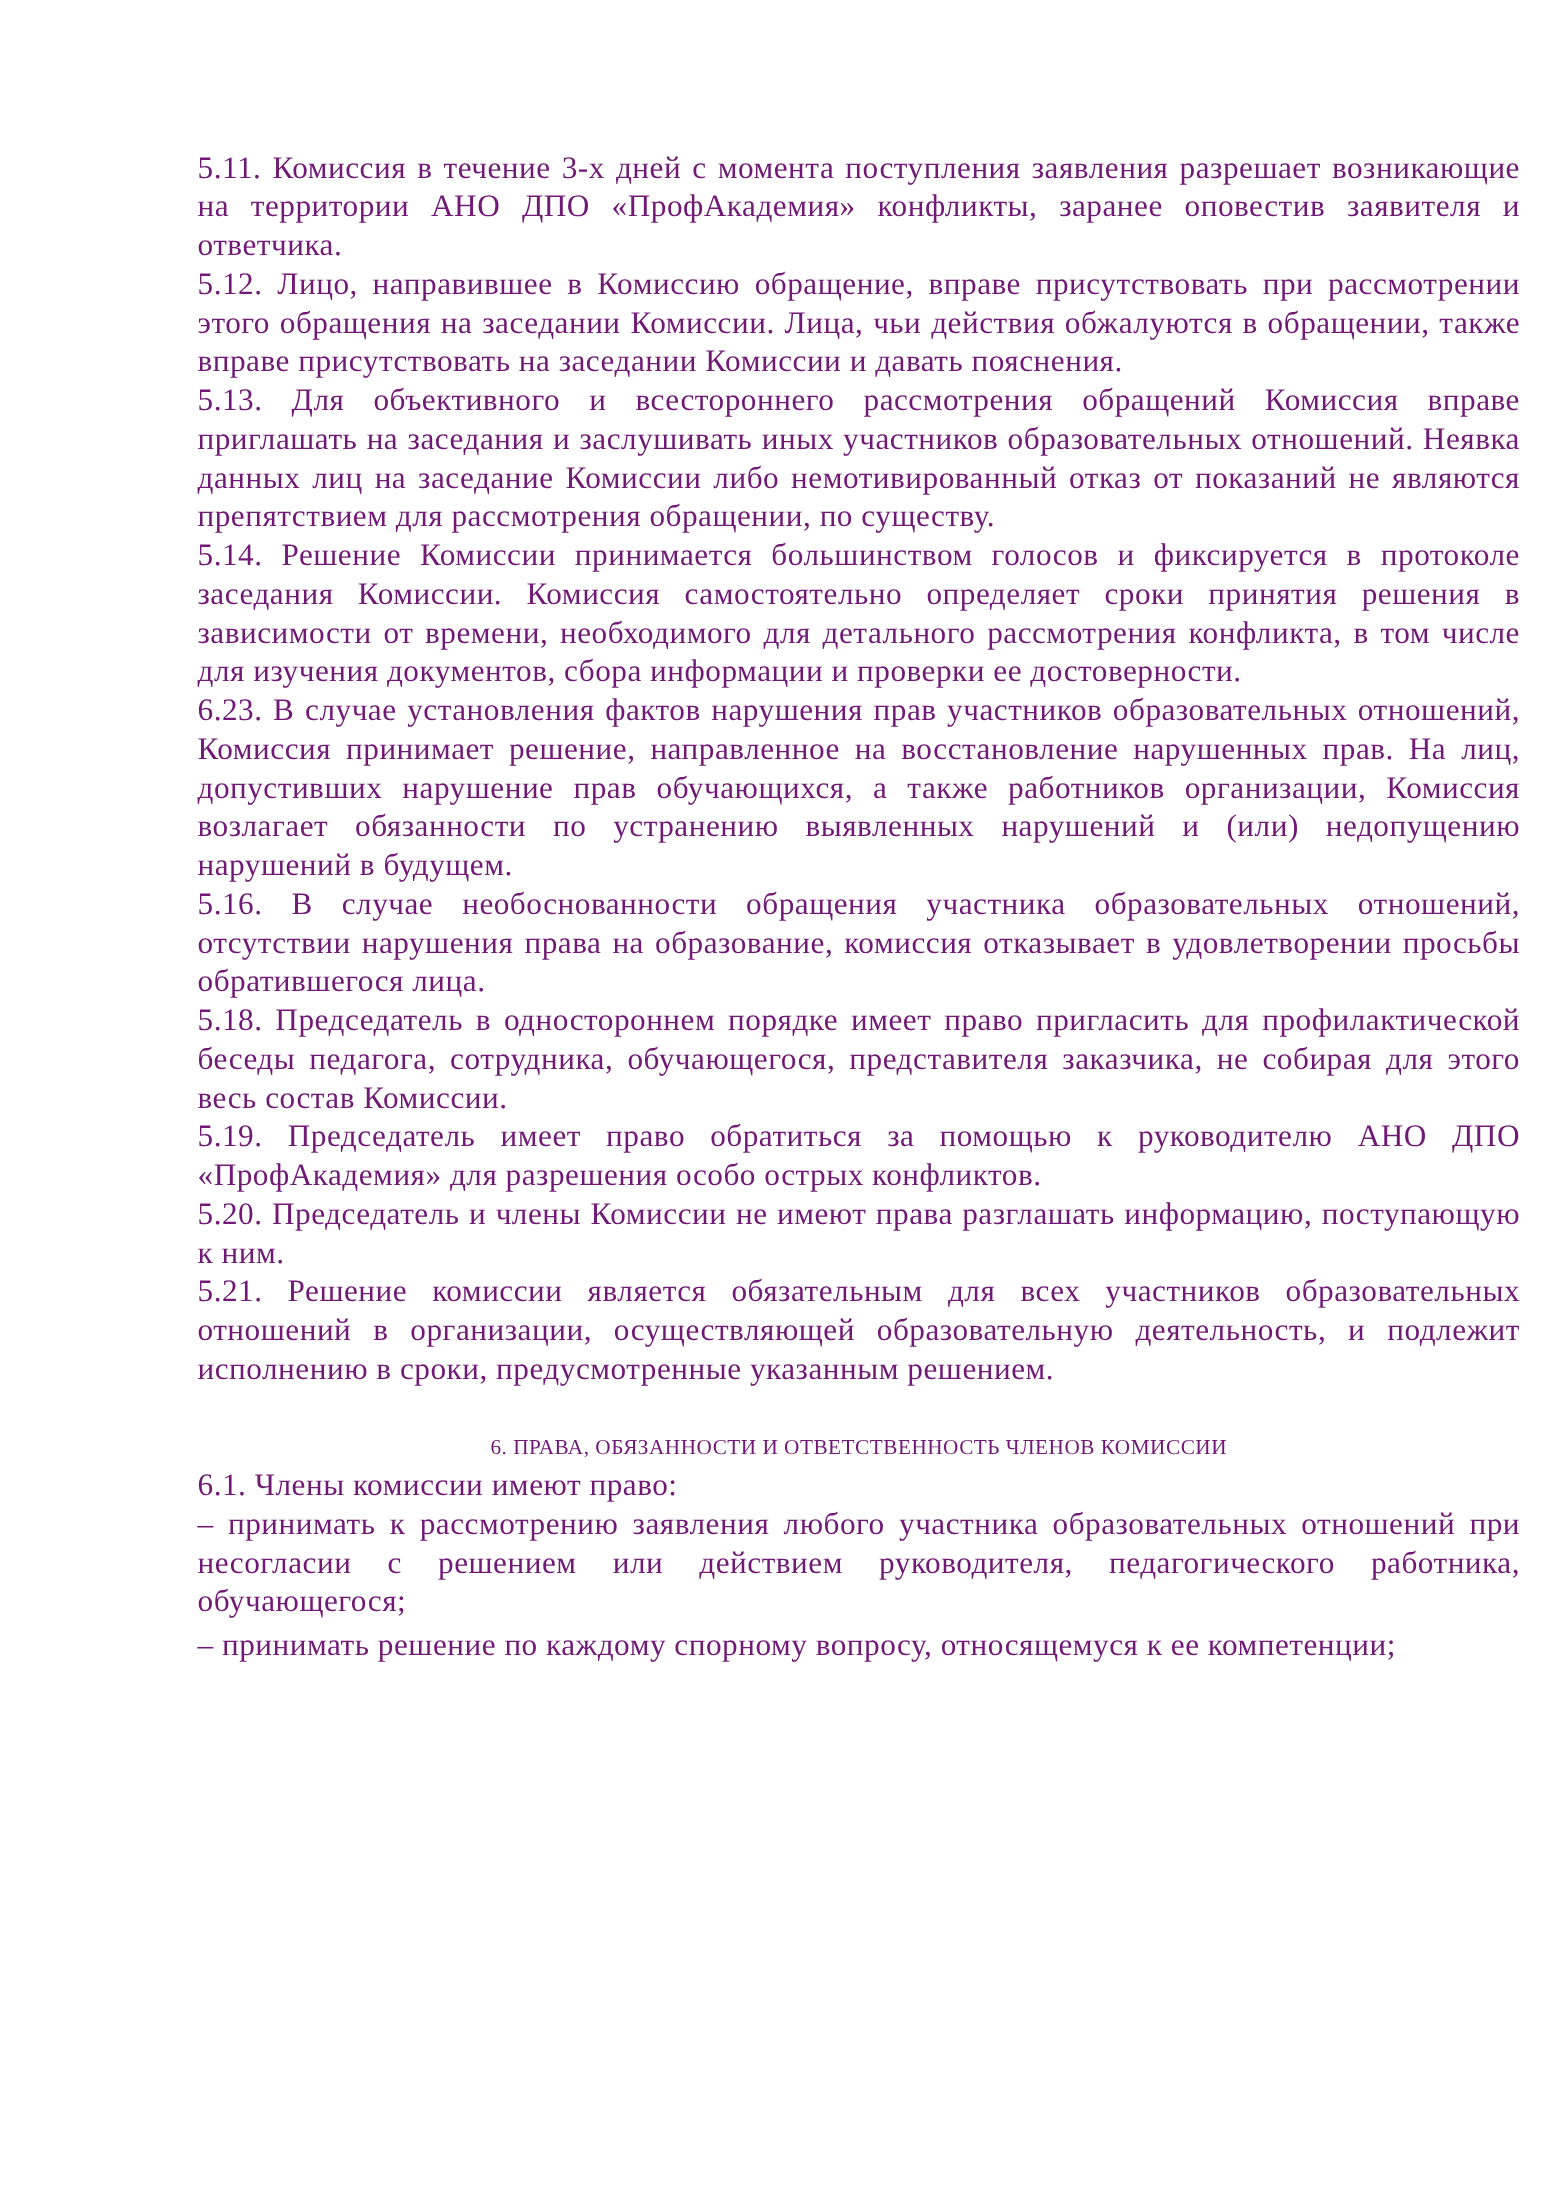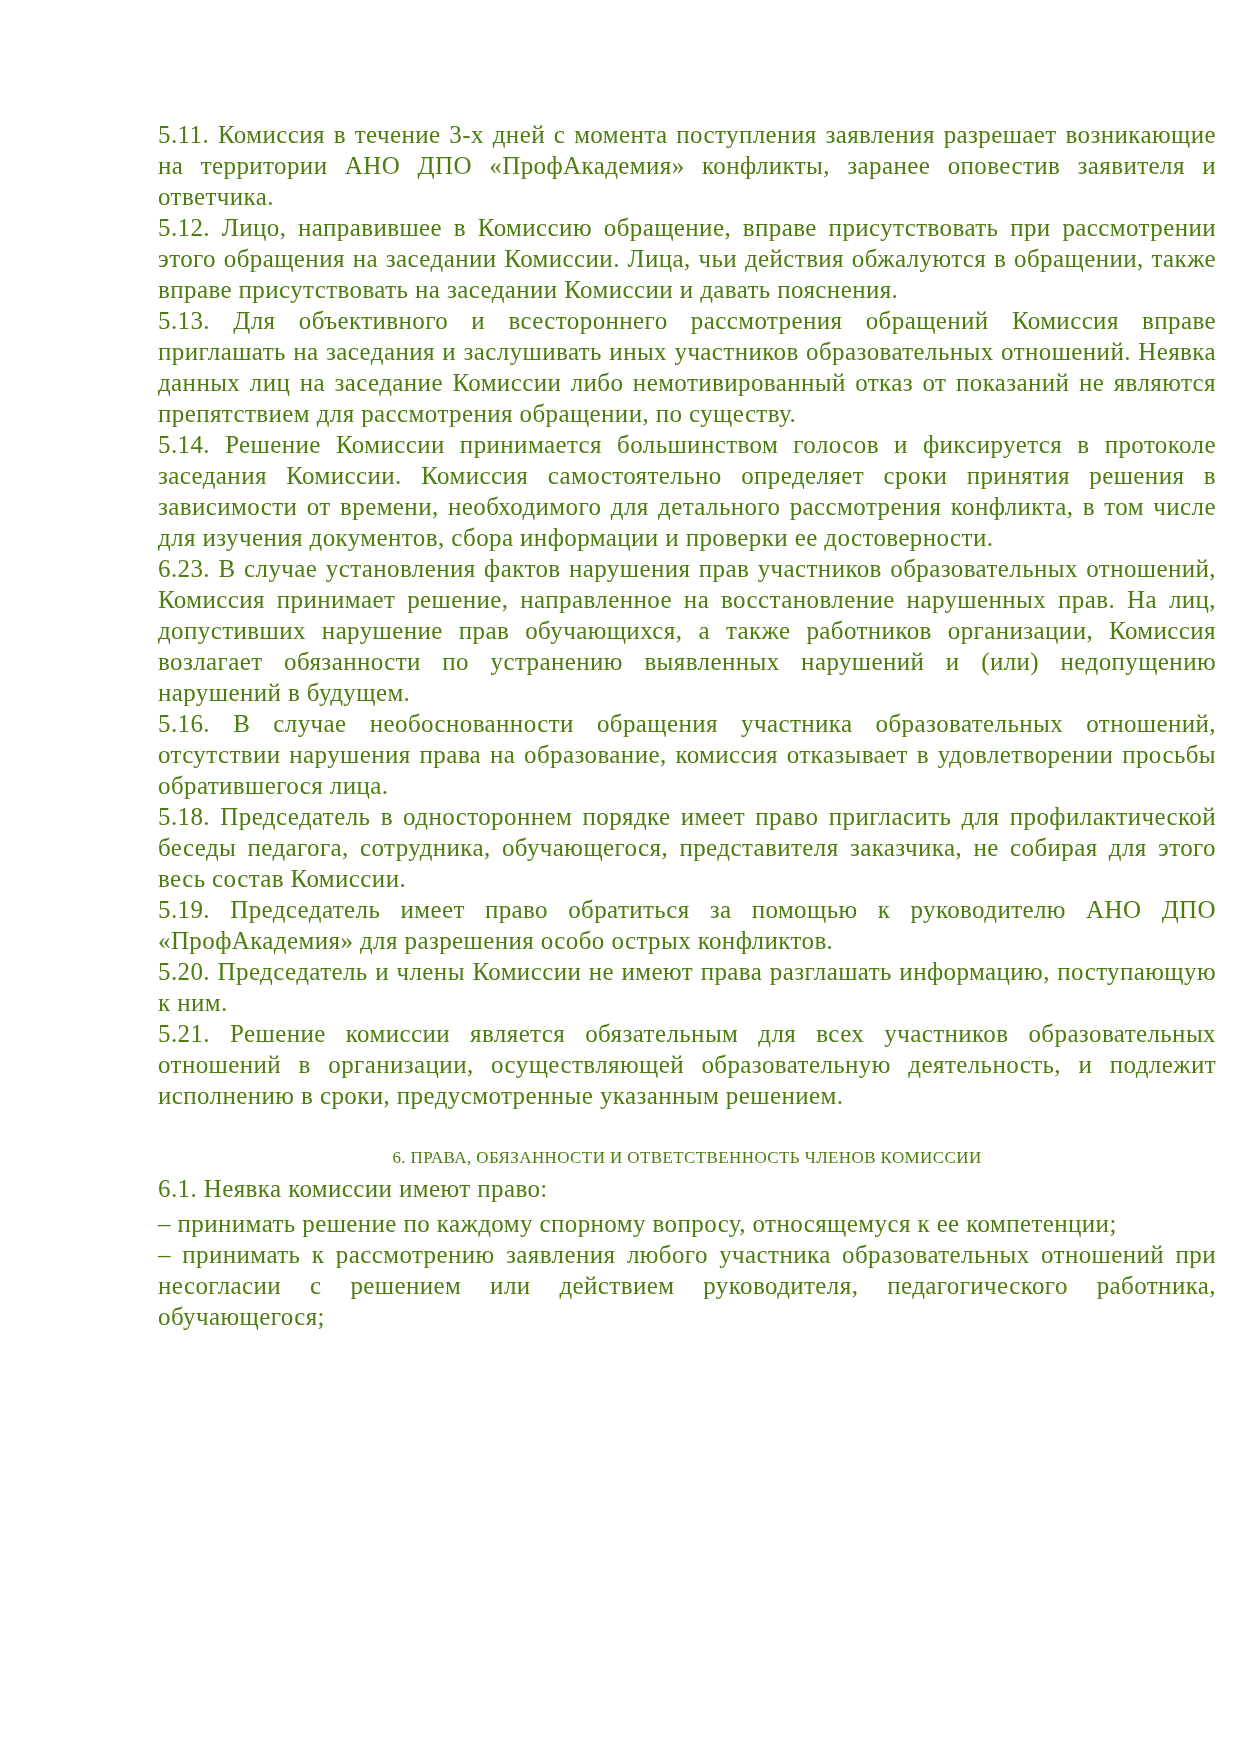--- a/index.html
+++ b/index.html
@@ -5,21 +5,21 @@
   html, body {
     margin: 0;
     padding: 0;
     background: #ffffff;
   }
   .page {
     position: relative;
     width: 1241px;
     height: 1755px;
     background: #ffffff;
-    color: #4d7c0f;
+    color: #701a75;
     box-sizing: border-box;
     padding: 119px 25px 0 158px;
     font-family: "Liberation Serif", "DejaVu Serif", serif;
     font-size: 25px;
     line-height: 31px;
     letter-spacing: 0.4px;
     overflow: hidden;
   }
   .para {
     margin: 0;
@@ -98,26 +98,26 @@
     <span>Решение комиссии является обязательным для всех участников образовательных отношений в организации, осуществляющей образовательную деятельность, и подлежит исполнению в сроки, предусмотренные указанным решением.</span>
   </p>
 
 
 
 
   <h2 class="heading">6. ПРАВА, ОБЯЗАННОСТИ И ОТВЕТСТВЕННОСТЬ ЧЛЕНОВ КОМИССИИ</h2>
 
   <p class="para">
     <span>6.1.</span>
-    <span>Неявка комиссии имеют право:</span>
+    <span>Члены комиссии имеют право:</span>
+  </p>
+
+  <p class="dash-item">
+    <span>–</span>
+    <span>принимать к рассмотрению заявления любого участника образовательных отношений при несогласии с решением или действием руководителя, педагогического работника, обучающегося;</span>
   </p>
 
   <p class="dash-item spaced">
     <span>–</span>
     <span>принимать решение по каждому спорному вопросу, относящемуся к ее компетенции;</span>
   </p>
 
-  <p class="dash-item">
-    <span>–</span>
-    <span>принимать к рассмотрению заявления любого участника образовательных отношений при несогласии с решением или действием руководителя, педагогического работника, обучающегося;</span>
-  </p>
-
 </div>
 
 </body></html>

